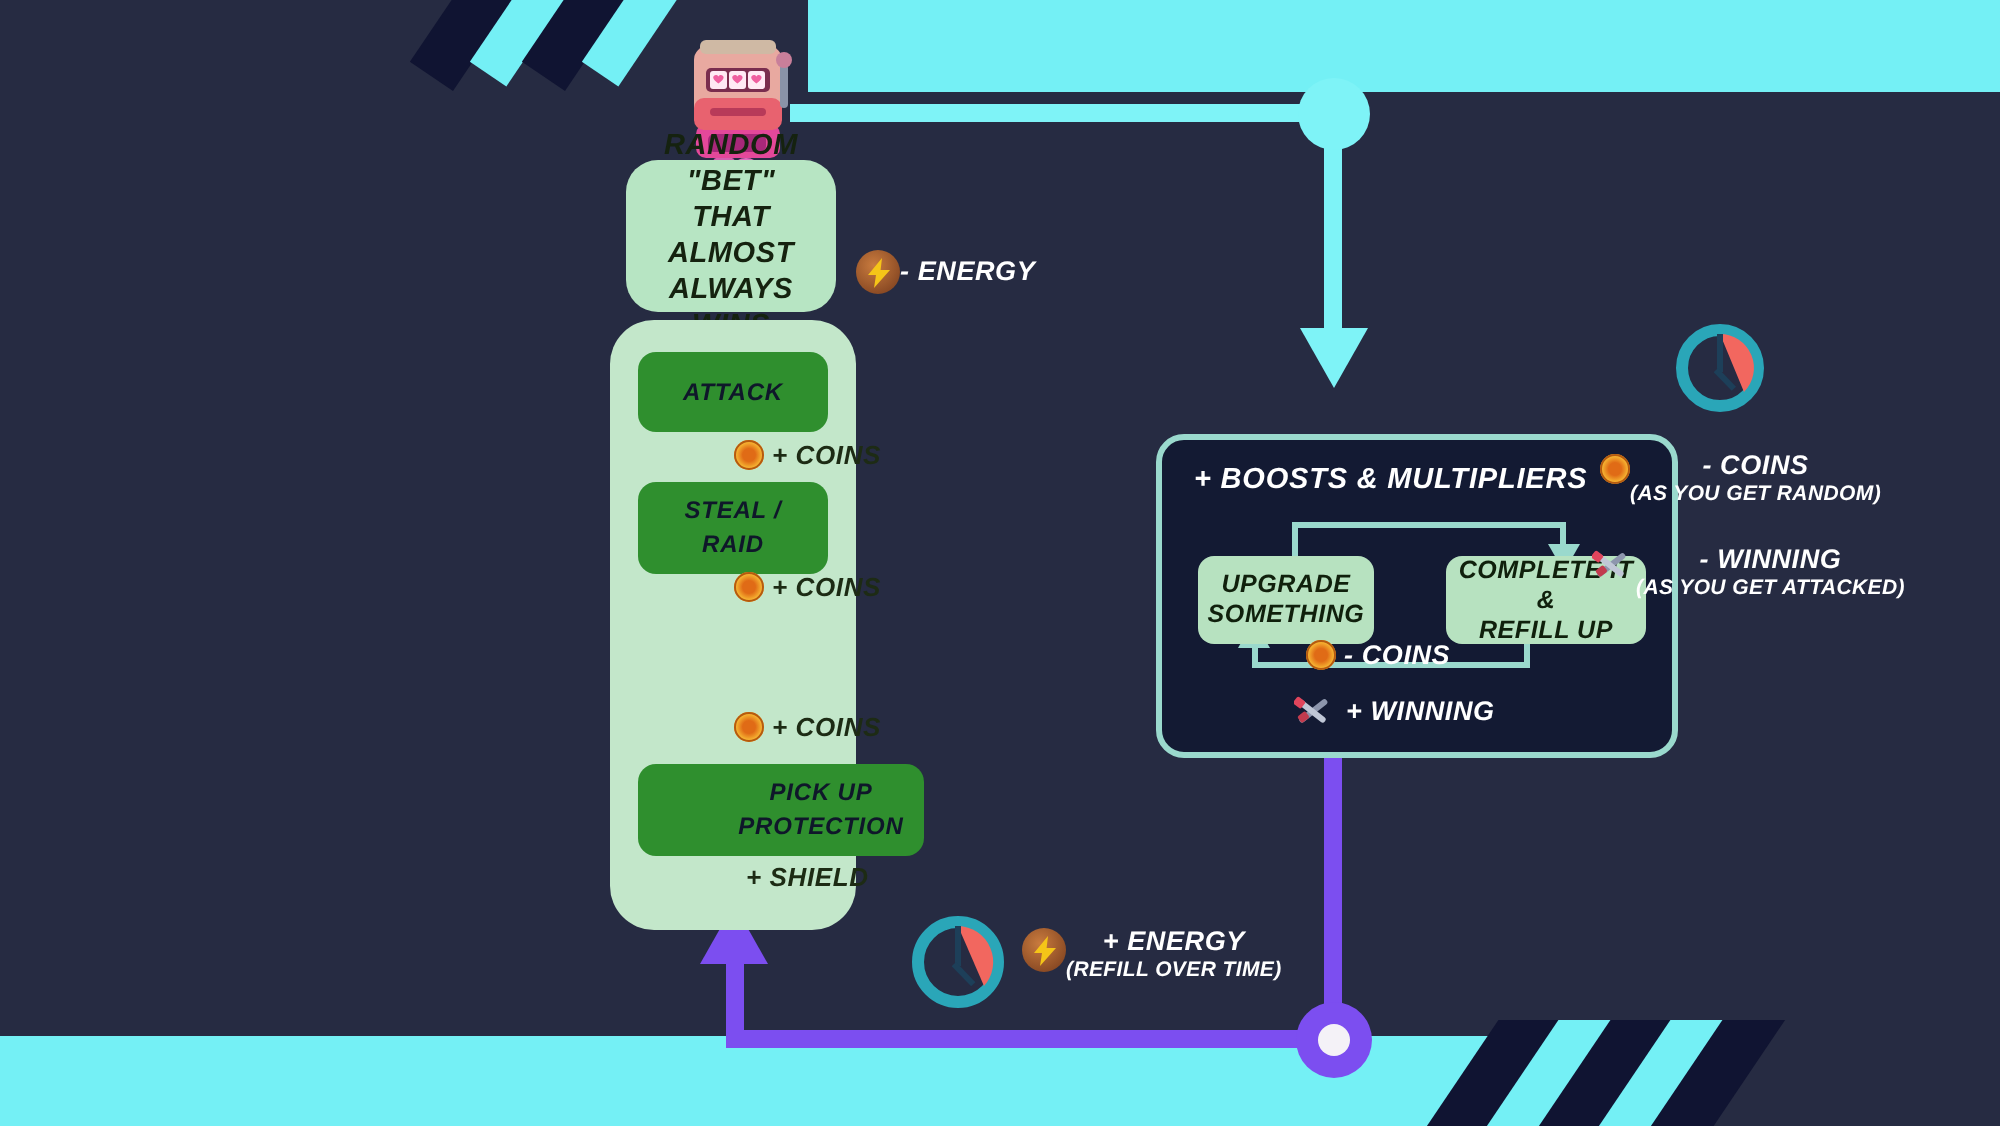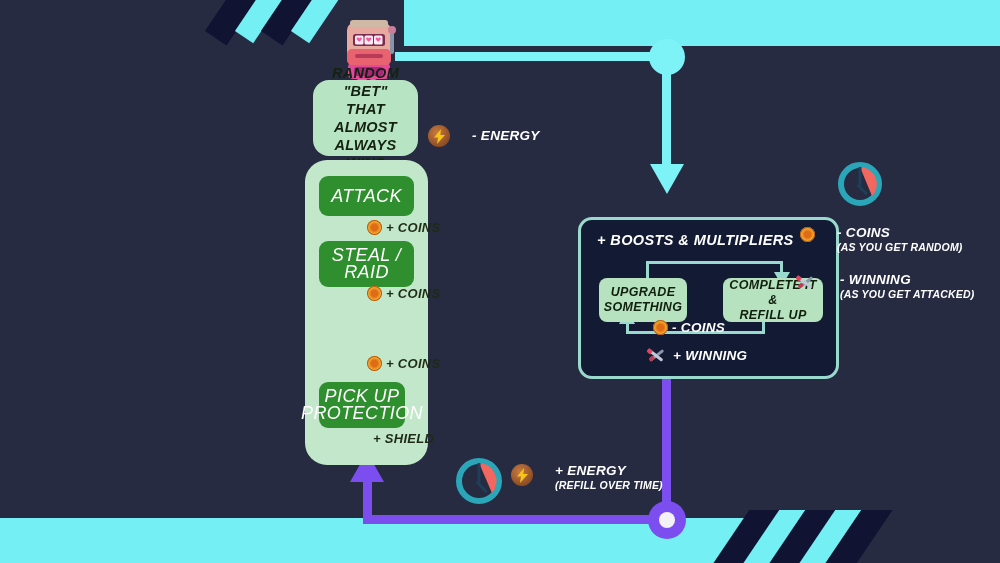--- a/index.html
+++ b/index.html
@@ -24,41 +24,41 @@
 
   .arrow-down{position:absolute;width:0;height:0;border-left:17px solid transparent;border-right:17px solid transparent;border-top:30px solid #7ef3f7;}
   .arrow-up-p{position:absolute;width:0;height:0;border-left:17px solid transparent;border-right:17px solid transparent;border-bottom:30px solid #7c4ef0;}
 
   
   #bet-box{position:absolute;background:#b7e5c3;border-radius:16px;display:flex;align-items:center;justify-content:center;text-align:center;}
   #bet-box .t{color:#15220f;font-style:italic;font-weight:bold;font-size:14.5px;line-height:18px;letter-spacing:.3px;}
 
   #green-panel{position:absolute;background:#c3e7ca;border-radius:22px;}
   .gbox{position:absolute;background:#2f8f2e;border-radius:9px;display:flex;align-items:center;justify-content:center;text-align:center;}
-  .gbox .t{color:#ffffff;font-style:italic;font-weight:normal;font-size:18px;line-height:17px;letter-spacing:.4px;}
+  .gbox .t{color:#0f172a;font-style:italic;font-weight:bold;font-size:12px;line-height:17px;letter-spacing:.4px;}
 
   .reward{position:absolute;display:flex;align-items:center;gap:4px;}
   .reward .t{font-style:italic;font-weight:bold;font-size:13px;color:#1d2b14;letter-spacing:.3px;}
 
   
   .coin{width:15px;height:15px;border-radius:50%;background:radial-gradient(circle at 50% 50%,#e06b16 0%,#e06b16 30%,#f7b733 62%,#e8921c 100%);box-shadow:inset 0 0 0 1px #b55a10;flex:none;}
 
   
   #boosts{position:absolute;background:#131a33;border:3px solid #9ad9cd;border-radius:14px;}
   #boosts .hdr{position:absolute;left:16px;top:12px;color:#ffffff;font-style:italic;font-weight:bold;font-size:14.5px;letter-spacing:.4px;}
   .bbox{position:absolute;background:#b7e2c0;border-radius:8px;display:flex;align-items:center;justify-content:center;text-align:center;}
   .bbox .t{color:#10200c;font-style:italic;font-weight:bold;font-size:12.5px;line-height:15px;letter-spacing:.3px;}
   .bw{position:absolute;background:#9ad9cd;}
   .bar-down{position:absolute;width:0;height:0;border-left:8px solid transparent;border-right:8px solid transparent;border-top:14px solid #9ad9cd;}
   .bar-up{position:absolute;width:0;height:0;border-left:8px solid transparent;border-right:8px solid transparent;border-bottom:14px solid #9ad9cd;}
   .blbl{position:absolute;display:flex;align-items:center;gap:4px;}
   .blbl .t{color:#ffffff;font-style:italic;font-weight:bold;font-size:13.5px;letter-spacing:.3px;}
 
   
-  .legend{position:absolute;display:flex;align-items:flex-start;gap:22px;}
+  .legend{position:absolute;display:flex;align-items:flex-start;gap:0;text-align:center;}
   .legend .txt .l1{color:#ffffff;font-style:italic;font-weight:bold;font-size:13.5px;letter-spacing:.3px;line-height:16px;}
   .legend .txt .l2{color:#ffffff;font-style:italic;font-weight:bold;font-size:10.5px;letter-spacing:.2px;line-height:13px;}
 
   .bolt{width:22px;height:22px;border-radius:50%;background:radial-gradient(circle at 40% 35%,#c97b3e 0%,#8a4a24 75%,#5e3118 100%);display:flex;align-items:center;justify-content:center;flex:none;}
   .bolt svg{display:block;}
   .tools{width:22px;height:18px;flex:none;}
 </style>
 </head>
 <body>
 
@@ -164,21 +164,21 @@
   <div class="reward" style="left:367px;top:286px;">
     <div class="coin"></div>
     <div class="t">+ COINS</div>
   </div>
 
   <div class="reward" style="left:367px;top:356px;">
     <div class="coin"></div>
     <div class="t">+ COINS</div>
   </div>
 
-  <div class="gbox" style="left:319px;top:382px;width:86px;height:46px;">
+  <div class="gbox" style="left:319px;top:382px;width:103px;height:46px;padding-left:40px;">
     <div>
       <div class="t">PICK UP</div>
       <div class="t">PROTECTION</div>
     </div>
   </div>
   <div class="reward" style="left:373px;top:431px;">
     <div class="t">+ SHIELD</div>
   </div>
 
   <div id="boosts" style="left:538px;top:217px;width:255px;height:156px;margin-left:40px;">

